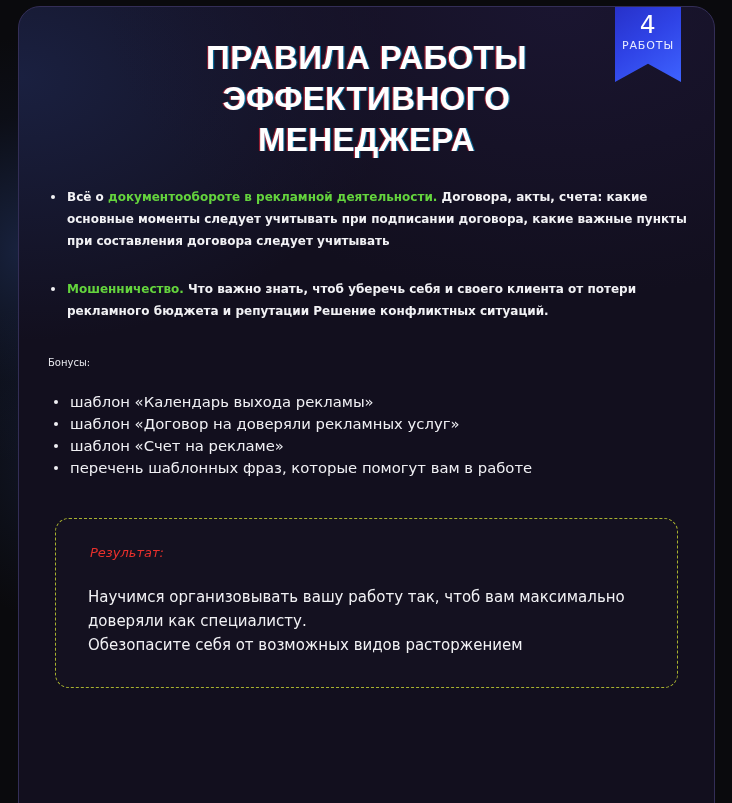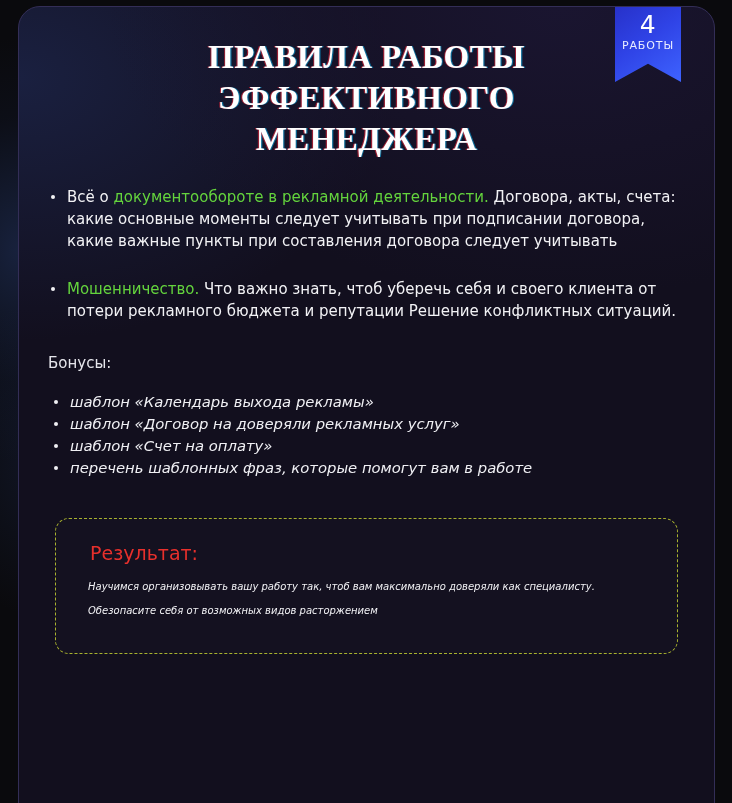--- a/index.html
+++ b/index.html
@@ -78,21 +78,21 @@
     line-height: 14px;
     letter-spacing: 0.9px;
     font-weight: 400;
   }
 
   
   .title {
     margin: 30px 110px 0 110px;
     text-align: center;
     color: #ffffff;
-    font-family: Liberation Serif, serif;
+    font-family: Liberation Sans, sans-serif;
     font-size: 33px;
     font-weight: 700;
     line-height: 41px;
     letter-spacing: 0.4px;
     text-shadow: -1.2px 0 rgba(255,40,60,0.55), 1.2px 0 rgba(0,190,255,0.5);
   }
 
   
   .content {
     padding: 0 26px;
@@ -100,56 +100,56 @@
   }
 
   ul.main-list {
     list-style: none;
   }
   ul.main-list > li {
     position: relative;
     padding-left: 22px;
     margin-bottom: 26px;
     color: #f2f2f5;
-    font-size: 15px;
+    font-size: 12px;
     line-height: 22px;
+    font-weight: bold;
   }
   ul.main-list > li::before {
     content: "";
     position: absolute;
     left: 6px;
     top: 9px;
     width: 4px;
     height: 4px;
     border-radius: 50%;
     background: #f2f2f5;
   }
 
   .hl { color: #64d43d; }
 
   .bonus-title {
     color: #e6e6ec;
-    font-size: 15px;
+    font-size: 10px;
     line-height: 22px;
     margin-top: 30px;
     padding-left: 3px;
   }
 
   ul.bonus-list {
     list-style: none;
     margin-top: 18px;
   }
   ul.bonus-list > li {
     position: relative;
     padding-left: 25px;
     margin-bottom: 2px;
     color: #f0f0f4;
     font-size: 14.8px;
     line-height: 20px;
-    font-style: italic;
   }
   ul.bonus-list > li::before {
     content: "";
     position: absolute;
     left: 9px;
     top: 8px;
     width: 4px;
     height: 4px;
     border-radius: 50%;
     background: #f0f0f4;
@@ -158,30 +158,30 @@
   
   .result-box {
     margin: 40px 10px 0 10px;
     border: 1px dashed #a8b22e;
     border-radius: 14px;
     padding: 24px 32px 30px 32px;
     background: rgba(255,255,255,0.012);
   }
   .result-title {
     color: #e8302c;
-    font-size: 19px;
+    font-size: 13px;
     line-height: 20px;
-    margin-bottom: 12px;
+    margin-bottom: 22px;
     padding-left: 2px;
+    font-style: italic;
   }
   .result-line {
     color: #f2f2f5;
-    font-size: 10px;
+    font-size: 15px;
     line-height: 24px;
-    font-style: italic;
   }
 </style>
 </head>
 <body>
 
 <div class="bg-glow"></div>
 <div class="bg-glow2"></div>
 
 <div class="card">
 
@@ -197,21 +197,21 @@
     <ul class="main-list">
         <li><span>Всё о </span><span class="hl">документообороте в рекламной деятельности.</span><span> Договора, акты, счета: какие основные моменты следует учитывать при подписании договора, какие важные пункты при составления договора следует учитывать</span></li>
         <li><span class="hl">Мошенничество.</span><span> Что важно знать, чтоб уберечь себя и своего клиента от потери рекламного бюджета и репутации Решение конфликтных ситуаций.</span></li>
       </ul>
 
     <div class="bonus-title">Бонусы:</div>
 
     <ul class="bonus-list">
         <li>шаблон «Календарь выхода рекламы»</li>
         <li>шаблон «Договор на доверяли рекламных услуг»</li>
-        <li>шаблон «Счет на оплату»</li>
+        <li>шаблон «Счет на рекламе»</li>
         <li>перечень шаблонных фраз, которые помогут вам в работе</li>
       </ul>
 
     <div class="result-box">
       <div class="result-title">Результат:</div>
       <div>
           <div class="result-line">Научимся организовывать вашу работу так, чтоб вам максимально доверяли как специалисту.</div>
           <div class="result-line">Обезопасите себя от возможных видов расторжением</div>
         </div>
     </div>

